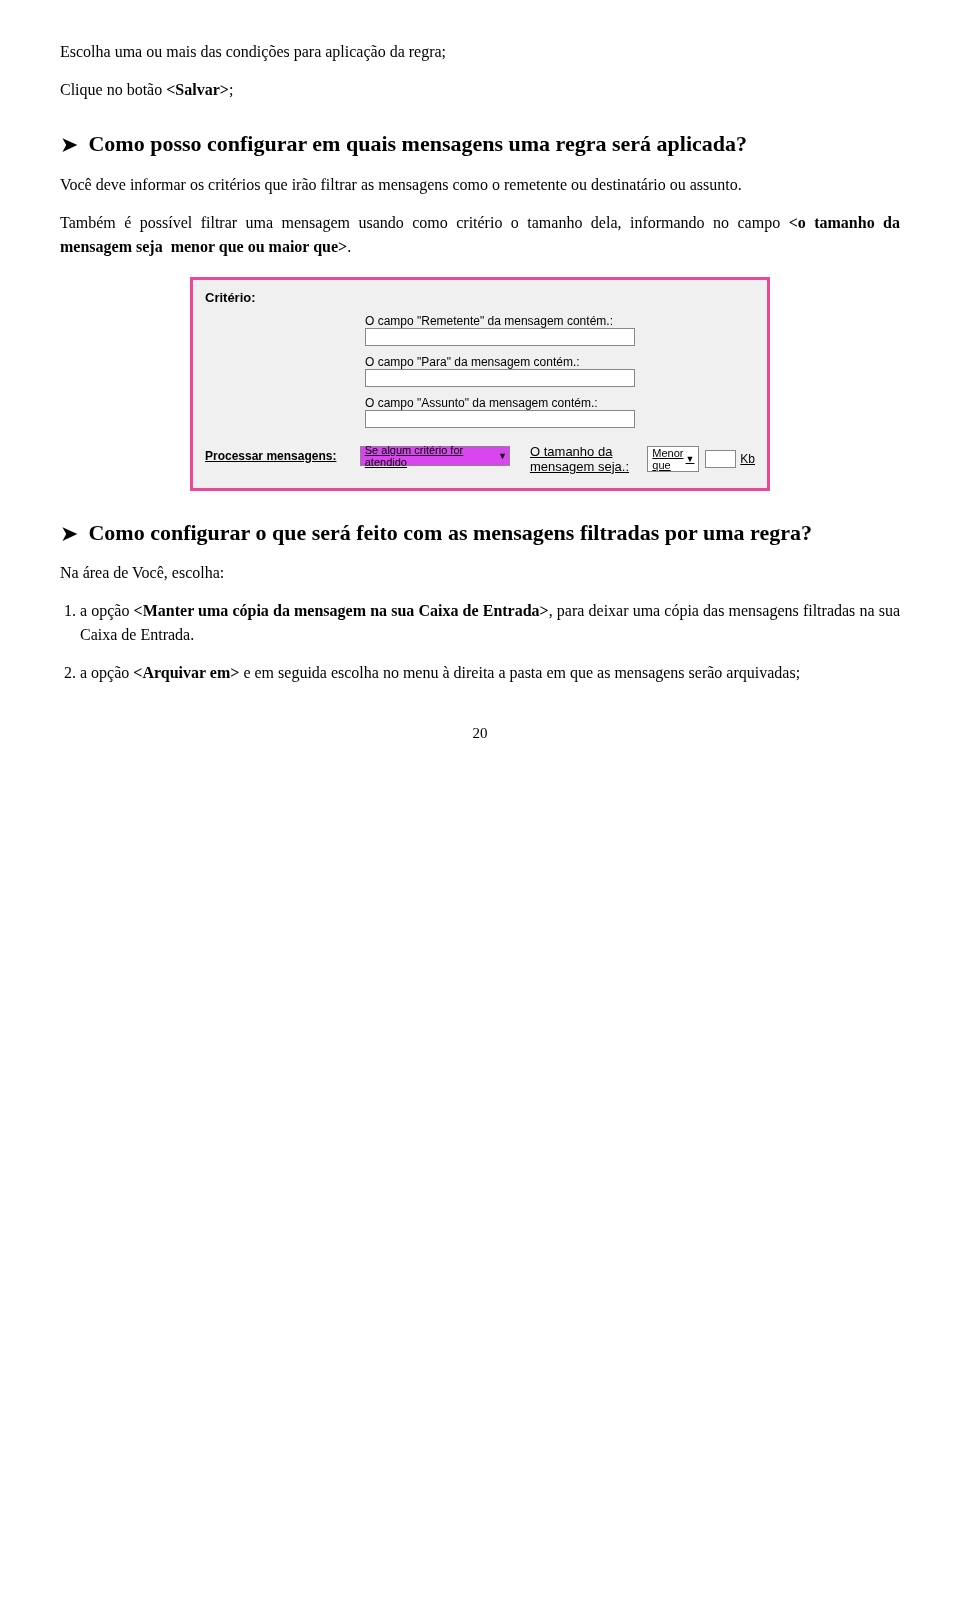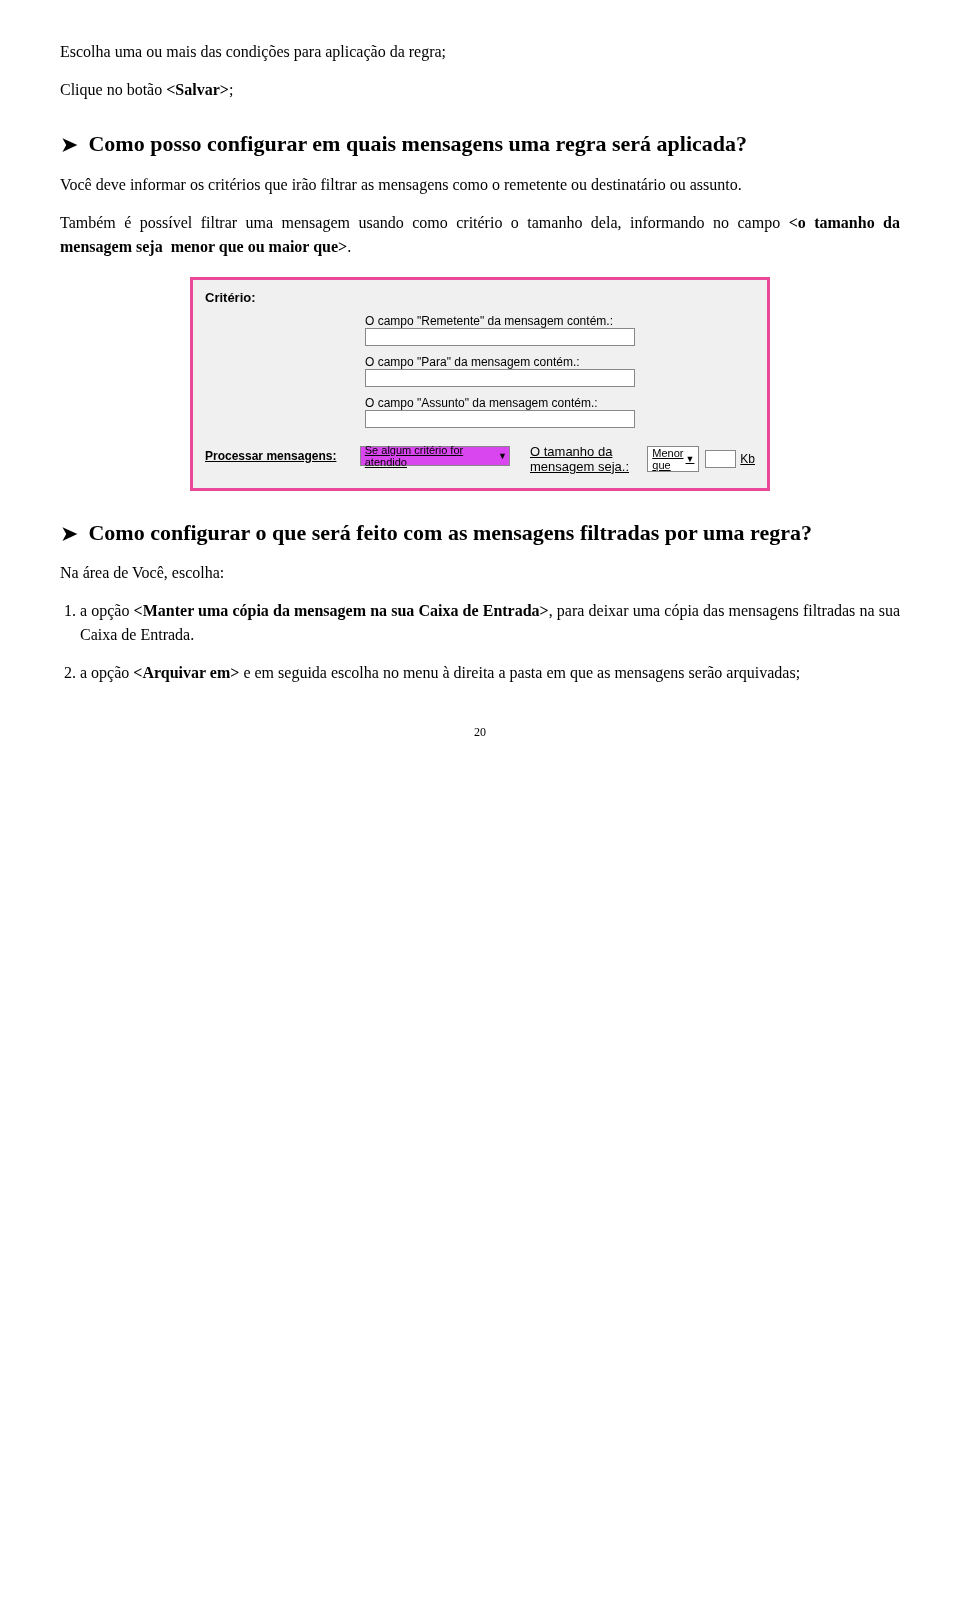--- a/index.html
+++ b/index.html
@@ -136,21 +136,21 @@
       margin-bottom: 14px;
     }
     .ordered-list li {
       margin-bottom: 14px;
       line-height: 1.5;
       text-align: justify;
     }
     .page-number {
       text-align: center;
       margin-top: 40px;
-      font-size: 12px;
+      font-size: 15px;
     }
     .bold-inline {
       font-weight: bold;
     }
   </style>
 </head>
 <body>
 
 <div class="content-block">
 

